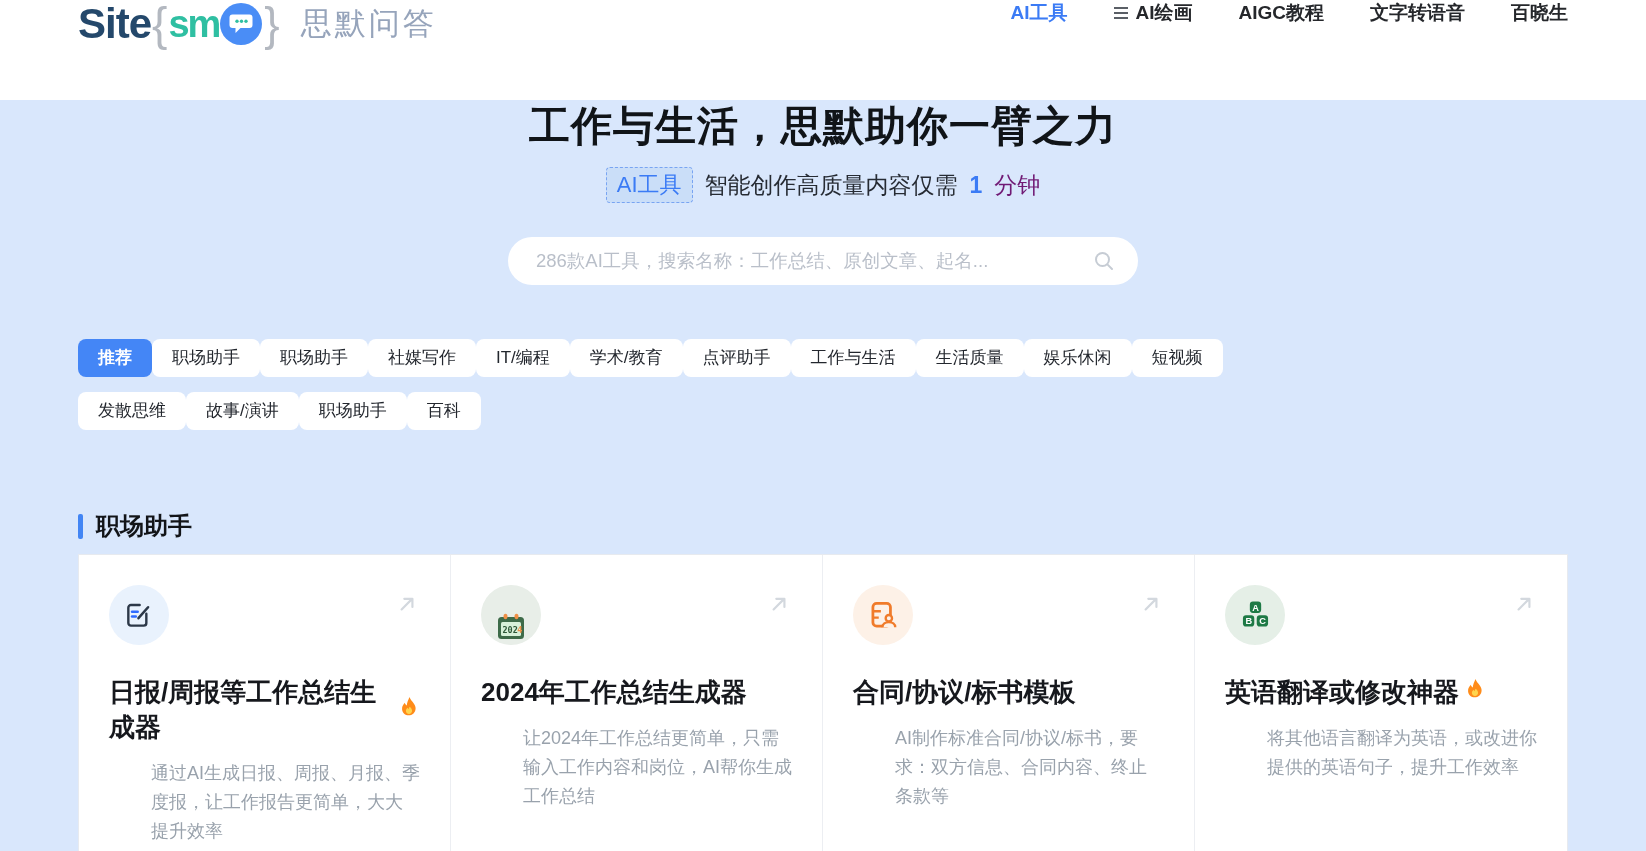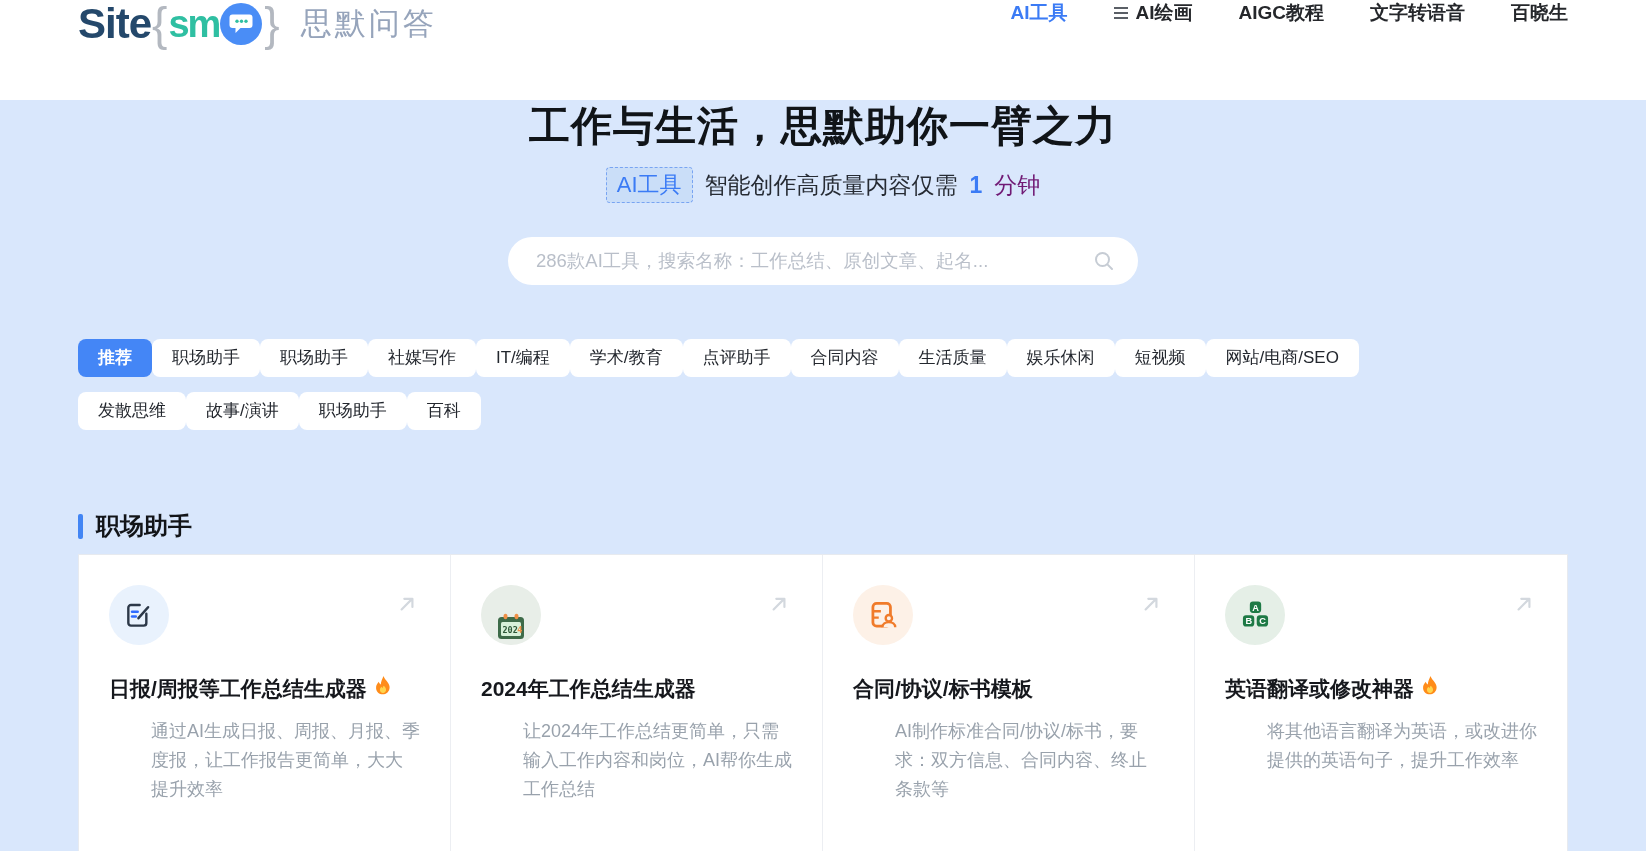--- a/index.html
+++ b/index.html
@@ -53,21 +53,21 @@
   .section-title { font-size:24px; font-weight:800; color:#121418; }
 
   
   .cards-panel { margin:12px 78px 0; background:#fff; border:1px solid #e7eaef;
                  display:grid; grid-template-columns:repeat(4,1fr); height:330px; }
   .card { padding:30px 30px 0; border-right:1px solid #eceef2; position:relative; cursor:pointer; }
   .card:last-child { border-right:none; }
   .card-arrow { position:absolute; top:36px; right:30px; width:26px; height:26px; }
   .icon-circle { width:60px; height:60px; border-radius:50%; display:flex;
                  align-items:center; justify-content:center; }
-  .card-title { margin-top:30px; font-size:21px; font-weight:700; color:#16181d;
+  .card-title { margin-top:30px; font-size:26px; font-weight:700; color:#16181d;
                 display:flex; align-items:center; gap:4px; }
   .card-desc { margin-top:14px; font-size:18px; line-height:1.6; color:#99a2ac;margin-left:42px; }
 </style>
 </head>
 <body>
 
 <div class="page">
 
   <div class="header">
     <div class="logo-group">
@@ -132,25 +132,24 @@
 
   <div class="cats">
     <div class="cat-row">
         <div class="cat active">推荐</div>
         <div class="cat">职场助手</div>
         <div class="cat">职场助手</div>
         <div class="cat">社媒写作</div>
         <div class="cat">IT/编程</div>
         <div class="cat">学术/教育</div>
         <div class="cat">点评助手</div>
-        <div class="cat">合同内容</div>
+        <div class="cat">工作与生活</div>
         <div class="cat">生活质量</div>
         <div class="cat">娱乐休闲</div>
         <div class="cat">短视频</div>
-        <div class="cat">网站/电商/SEO</div>
       </div>
     <div class="cat-row">
         <div class="cat">发散思维</div>
         <div class="cat">故事/演讲</div>
         <div class="cat">职场助手</div>
         <div class="cat">百科</div>
       </div>
   </div>
 
   <div class="section-head">

